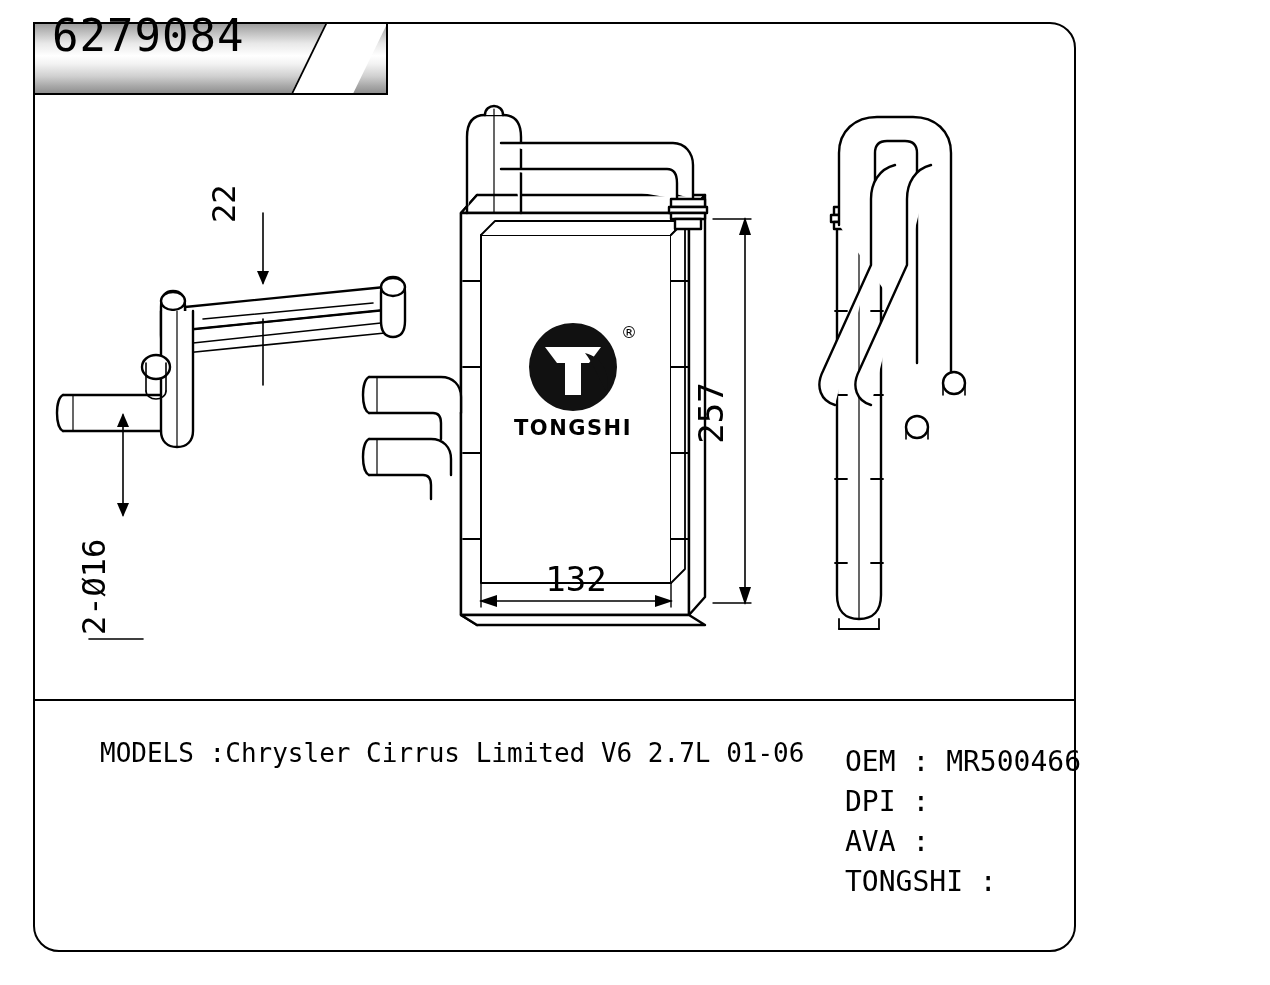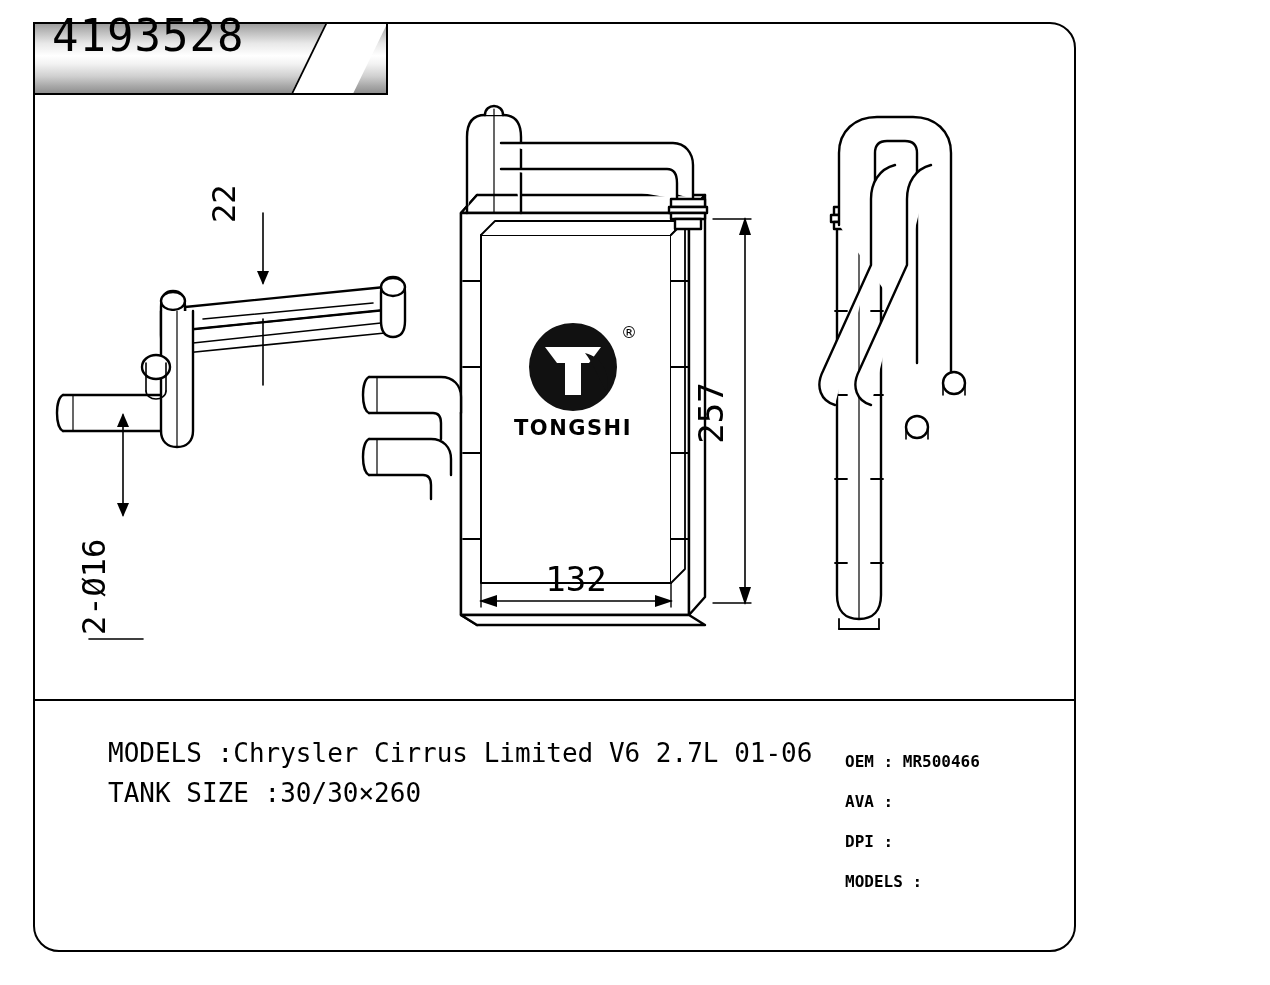--- a/index.html
+++ b/index.html
@@ -89,48 +89,46 @@
   
   #specs {
     position: absolute;
     left: 100px;
     top: 733px;
     width: 760px;
     font-size: 26px;
     line-height: 40px;
     letter-spacing: 0px;
     white-space: nowrap;
-    margin-left: 8px;
   }
   #specs .row { height: 40px; }
   #refs {
     position: absolute;
     left: 845px;
     top: 742px;
     width: 250px;
-    font-size: 16px;
+    font-size: 28px;
     line-height: 40px;
     white-space: nowrap;
-    font-weight: bold;
   }
   #refs .row { height: 40px; }
 
   .dim-text {
     font-family: "DejaVu Sans Mono", monospace;
   }
 </style>
 </head>
 <body>
 
 <div id="sheet"></div>
 
 <div id="title-plate">
   <div class="clip"></div>
 </div>
-<div id="title-text">4193528</div>
+<div id="title-text">6279084</div>
 
 <div id="drawing">
 <svg width="1043" height="605" viewBox="0 0 1043 605" xmlns="http://www.w3.org/2000/svg" fill="none" stroke="#000" stroke-width="2.4" stroke-linejoin="round" stroke-linecap="round">
 
   <g>
 
     <path d="M152 212 L352 192 L352 215 L152 235 Z" fill="#fff"></path>
     <path d="M170 224 L340 208" stroke-width="1.6"></path>
     <path d="M152 235 L352 215" stroke-width="1.6"></path>
 
@@ -274,21 +272,20 @@
     <path d="M873 332 L873 344 M895 332 L895 344" stroke-width="1.6"></path>
   </g>
 
 </svg>
 </div>
 
 <div id="separator"></div>
 
 <div id="specs">
   <div class="row">MODELS :Chrysler Cirrus Limited V6 2.7L 01-06</div>
-  <div class="row">TANK SIZE :30/30×260</div>
 </div>
 
 <div id="refs">
   <div class="row">OEM : MR500466</div>
+  <div class="row">DPI :</div>
   <div class="row">AVA :</div>
-  <div class="row">DPI :</div>
-  <div class="row">MODELS :</div>
+  <div class="row">TONGSHI :</div>
 </div>
 
 </body></html>

